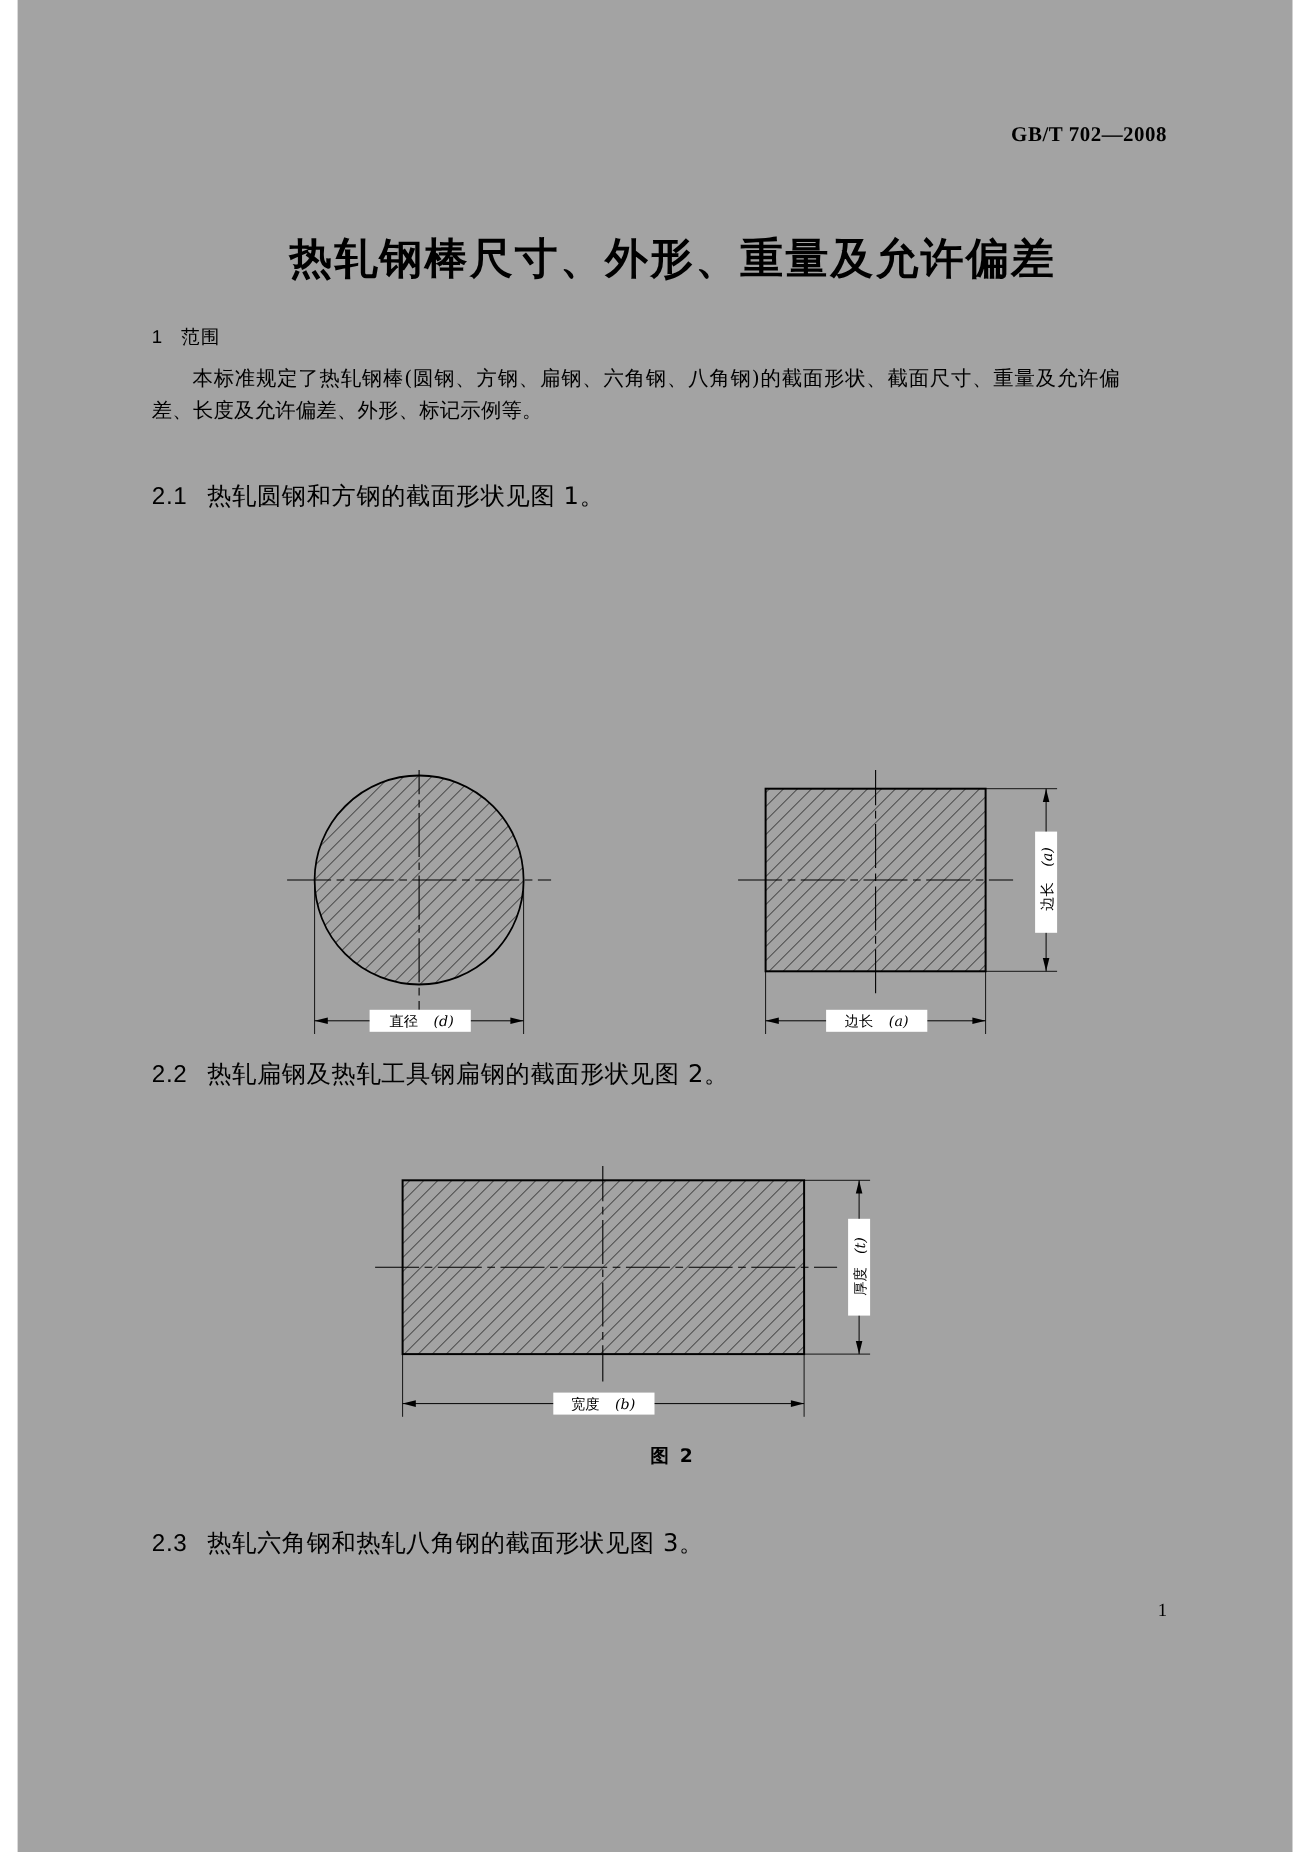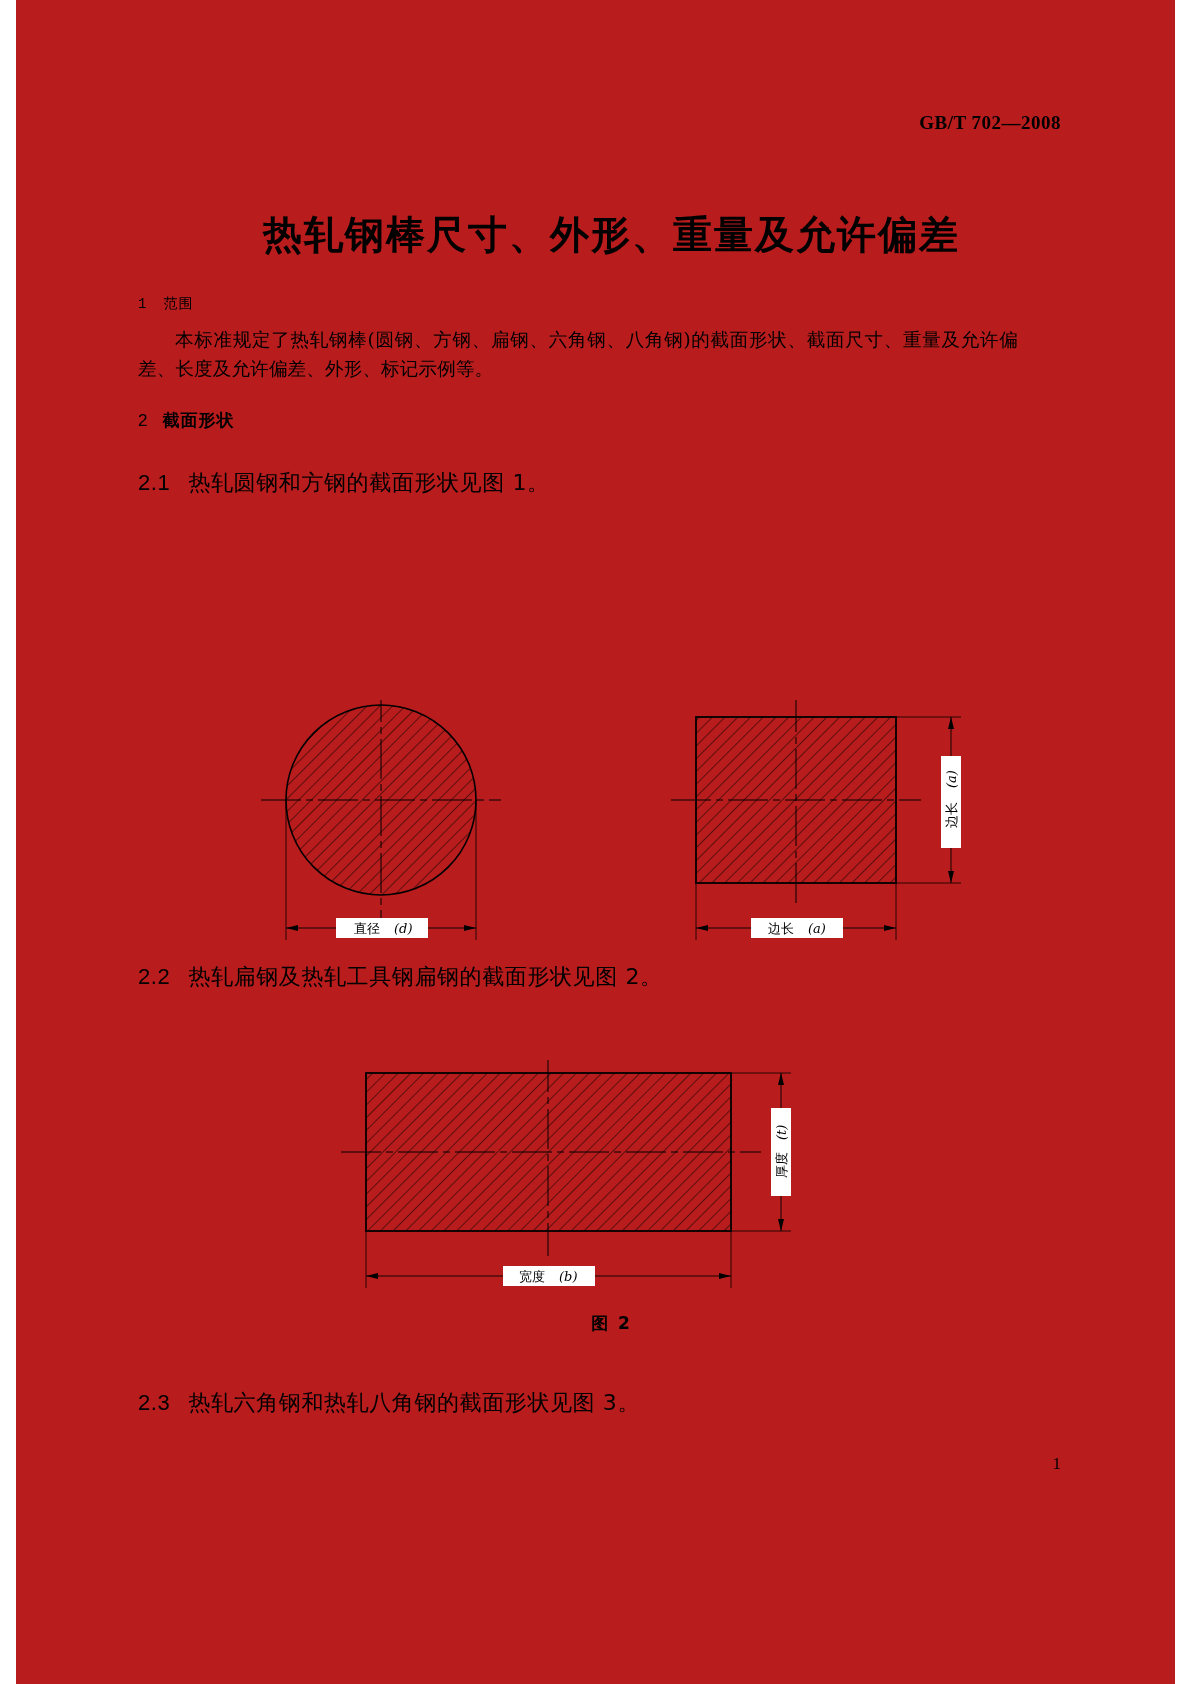--- a/index.html
+++ b/index.html
@@ -4,21 +4,21 @@
 <style>
   html, body {
     margin: 0;
     padding: 0;
     background: #ffffff;
   }
   .page {
     position: relative;
     width: 1159px;
     height: 1684px;
-    background: #b91c1c;
+    background: #a3a3a3;
     margin: 0 auto;
     font-family: "Liberation Serif", "DejaVu Serif", serif;
     color: #000000;
     overflow: hidden;
   }
 
   
   .page-header {
     position: absolute;
     top: 112px;
@@ -58,22 +58,22 @@
     margin: 0 0 14px 0;
     letter-spacing: 1px;
   }
   .sec-head .num {
     font-family: "Liberation Sans", "DejaVu Sans", sans-serif;
     font-weight: normal;
     margin-right: 14px;
   }
 
   .sec-head-1 {
-    font-family: Liberation Mono, monospace;
-    font-size: 14px;
+    font-family: Liberation Sans, sans-serif;
+    font-size: 17px;
     margin: 0 0 12px 0;
     letter-spacing: 1px;
   }
   .sec-head-1 .num { margin-right: 16px; }
 
   p.body {
     margin: 0;
     font-family: "DejaVu Serif", "Liberation Serif", serif;
     font-size: 18.5px;
     line-height: 29px;
@@ -138,23 +138,20 @@
   <div class="content">
 
     <div class="sec-head-1">
       <span class="num">1</span><span class="txt">范围</span>
     </div>
 
     <p class="body indent">本标准规定了热轧钢棒(圆钢、方钢、扁钢、六角钢、八角钢)的截面形状、截面尺寸、重量及允许偏差、长度及允许偏差、外形、标记示例等。</p>
 
     <div class="sp-1"></div>
 
-    <div class="sec-head">
-      <span class="num">2</span><span class="txt">截面形状</span>
-    </div>
 
     <div class="sp-2"></div>
 
     <div class="subsec">
       <span class="num">2.1</span><span>热轧圆钢和方钢的截面形状见图 1。</span>
     </div>
   </div>
 
   <div class="figure-block" style="top:700px;">
     <svg width="1191" height="270" viewBox="0 0 1191 270">

